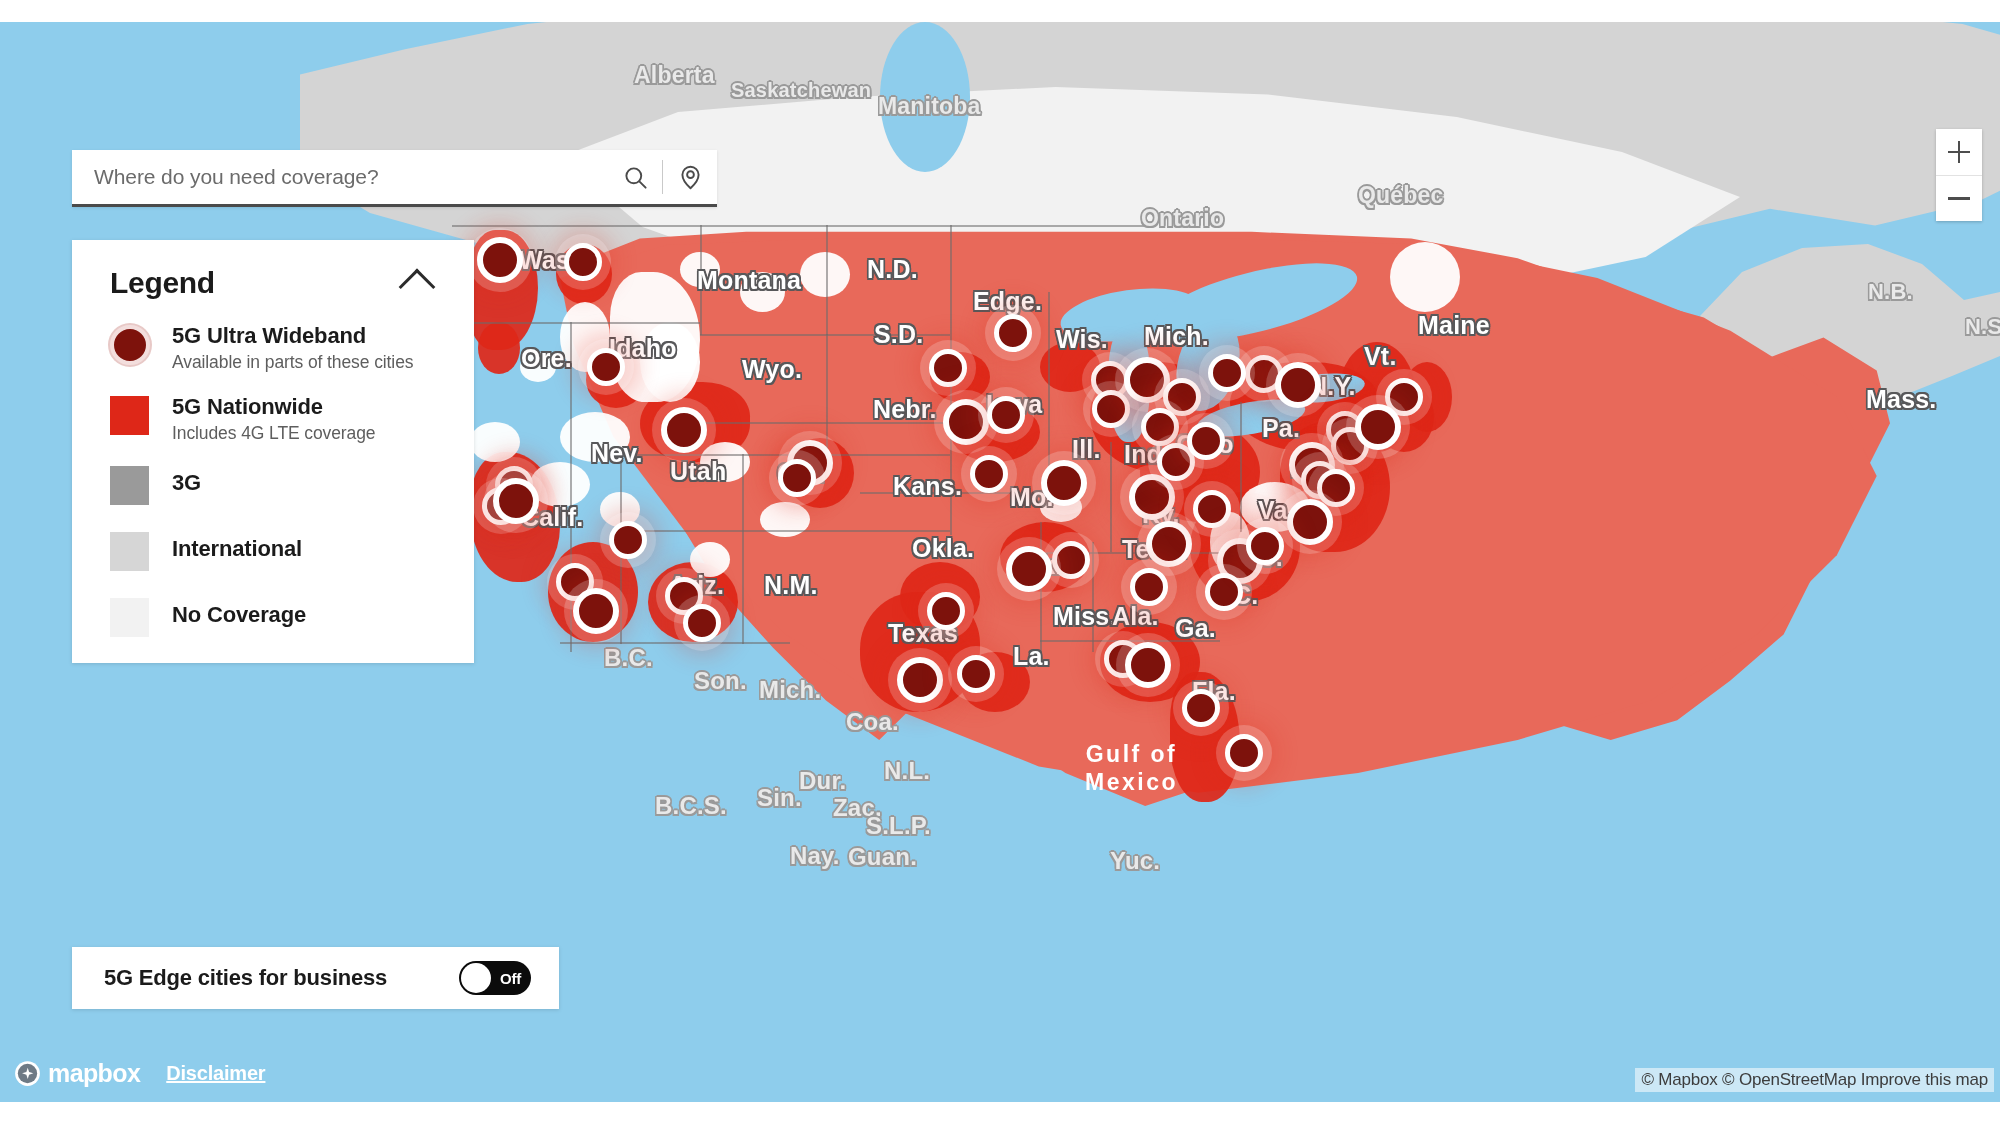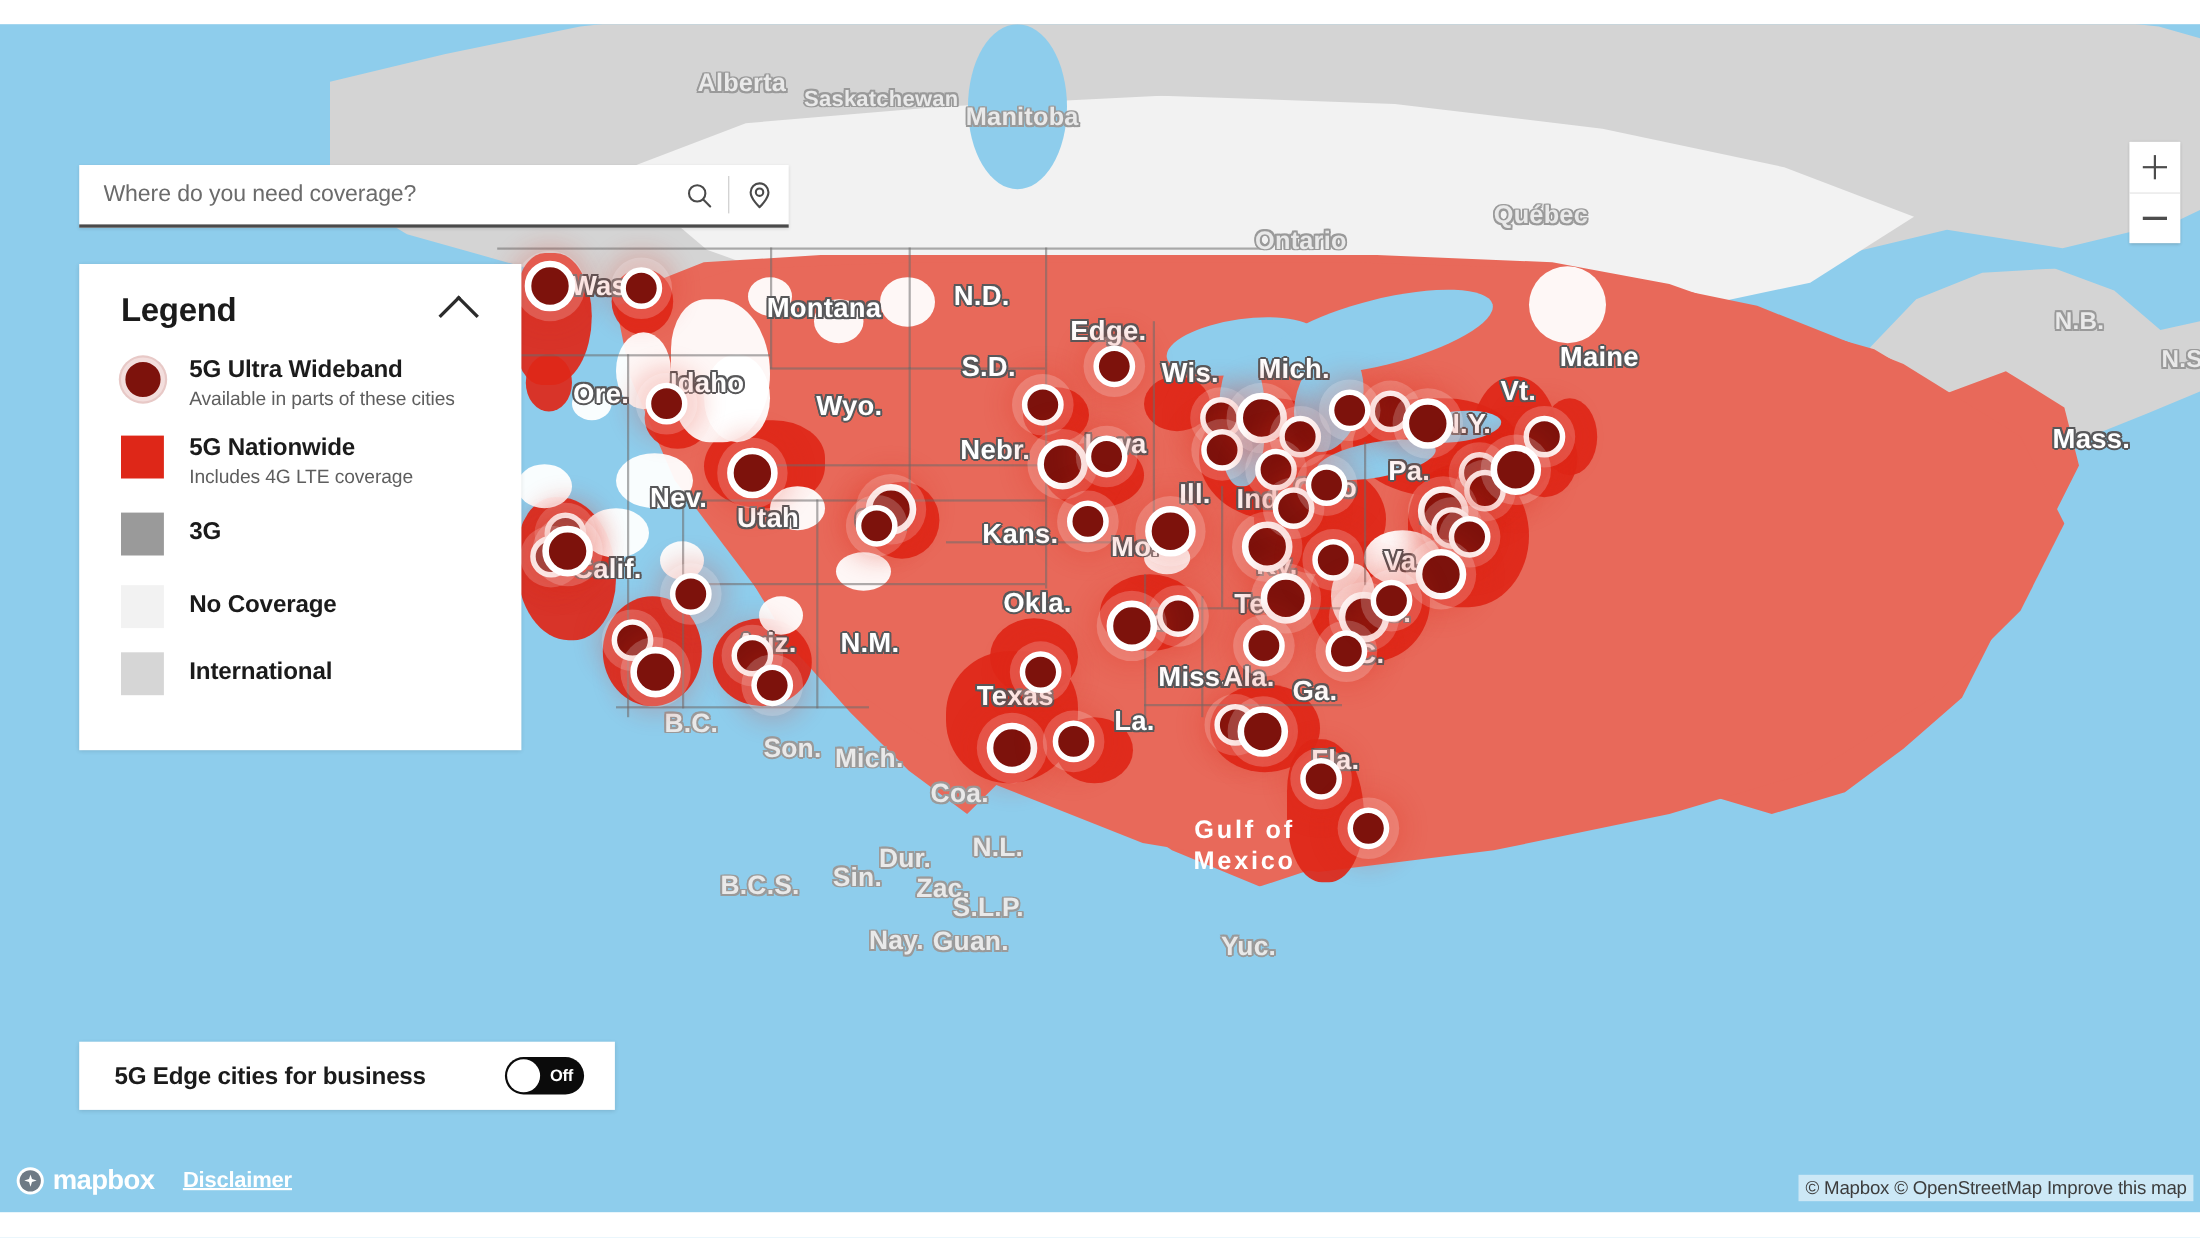--- a/index.html
+++ b/index.html
@@ -527,35 +527,35 @@
 
       <div class="legend-item" style="margin-bottom:24px;">
         <div class="sw-wrap">
           <div class="swatch" style="background:#9a9a9a"></div>
         </div>
         <div class="lg-text" style="padding-top:7px;">
           <div class="lg-label">3G</div>
         </div>
       </div>
 
+      <div class="legend-item" style="margin-bottom:24px;">
+        <div class="sw-wrap">
+          <div class="swatch" style="background:#d6d6d6"></div>
+        </div>
+        <div class="lg-text" style="padding-top:7px;">
+          <div class="lg-label">International</div>
+        </div>
+      </div>
+
       <div class="legend-item">
         <div class="sw-wrap">
           <div class="swatch" style="background:#f2f2f2"></div>
         </div>
         <div class="lg-text" style="padding-top:7px;">
           <div class="lg-label">No Coverage</div>
-        </div>
-      </div>
-
-      <div class="legend-item" style="margin-bottom:24px;">
-        <div class="sw-wrap">
-          <div class="swatch" style="background:#d6d6d6"></div>
-        </div>
-        <div class="lg-text" style="padding-top:7px;">
-          <div class="lg-label">International</div>
         </div>
       </div>
     </div>
 
     <div class="edge-card">
       <div class="edge-label">5G Edge cities for business</div>
       <div class="toggle">
         <div class="knob"></div>
         <div class="state">Off</div>
       </div>

